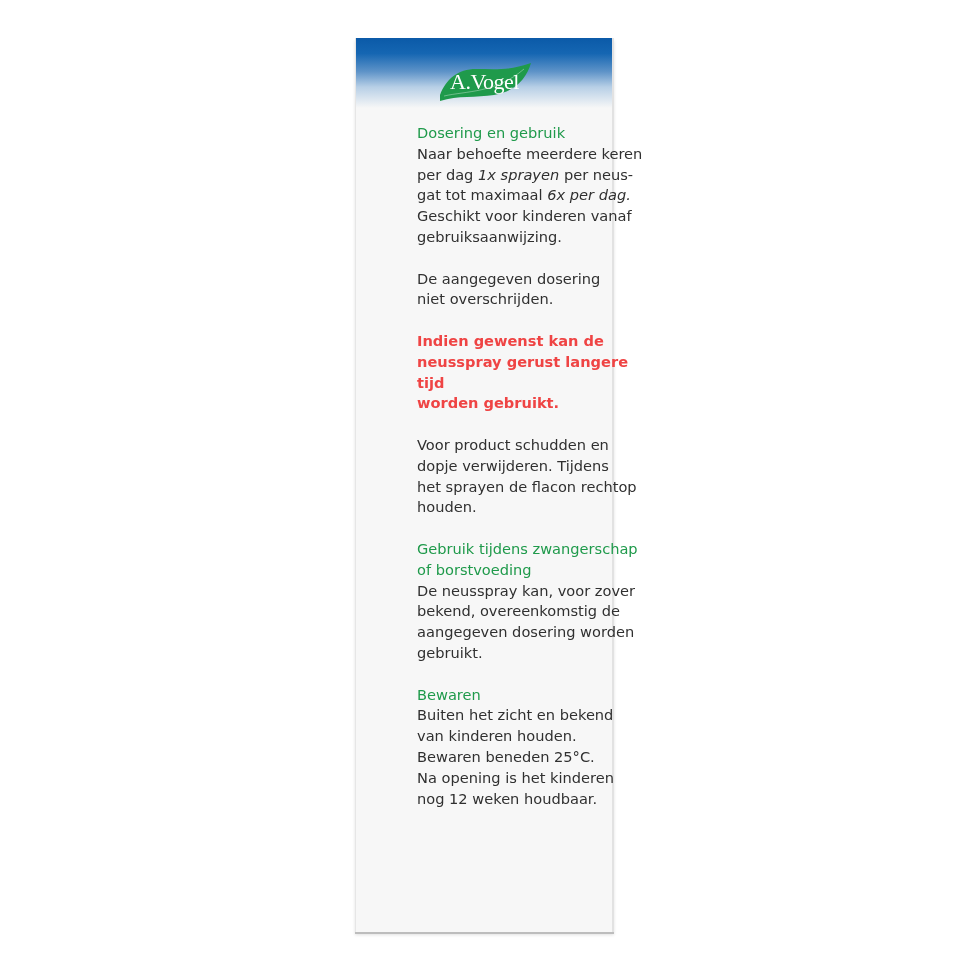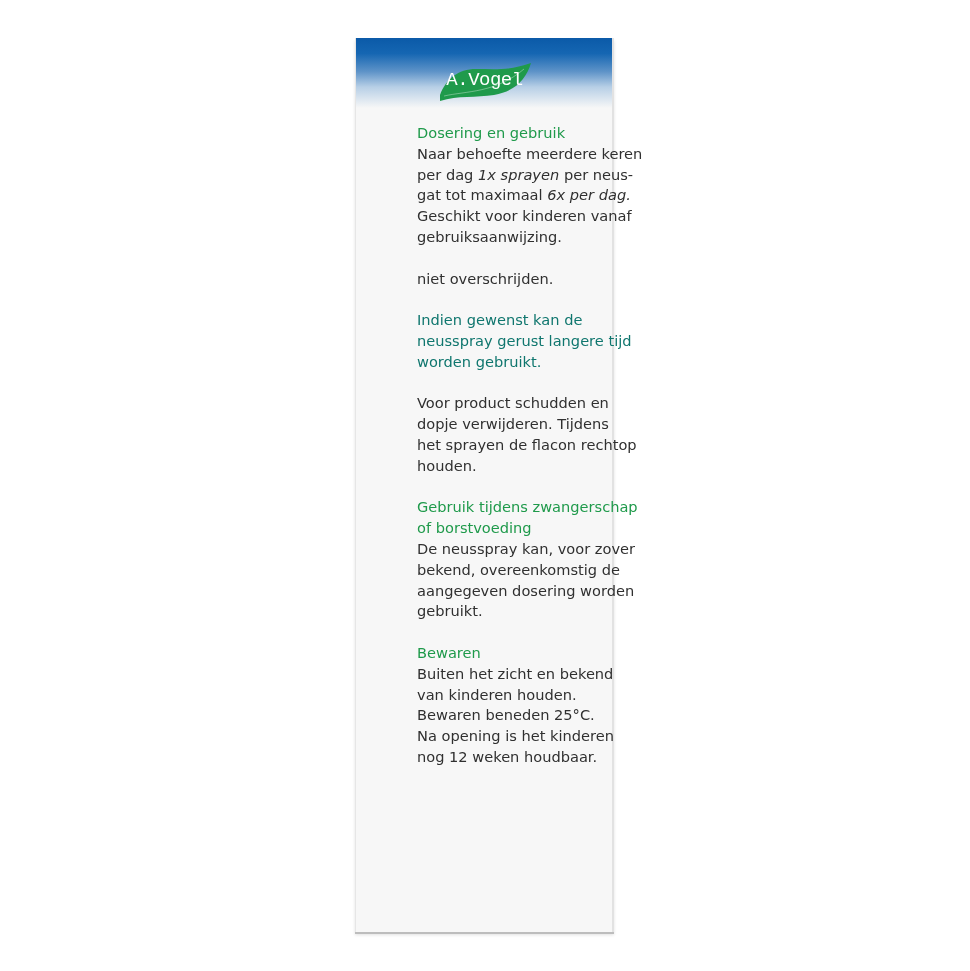--- a/index.html
+++ b/index.html
@@ -27,38 +27,38 @@
     }
     .logo {
       position: absolute;
       left: 80px; top: 23px;
       width: 97px; height: 42px;
     }
     .logo svg { position: absolute; left: 0; top: 0; }
     .logo-text {
       position: absolute; left: 0; top: 8px; width: 100%;
       text-align: center;
-      font-family: Liberation Mono, monospace;
+      font-family: Liberation Serif, serif;
       color: #ffffff;
-      font-size: 19px;
+      font-size: 22px;
       letter-spacing: -0.5px;
     }
     .content {
       position: absolute;
       left: 13px; top: 85px;
       width: 240px;
       font-size: 14.6px;
       line-height: 20.8px;
       color: #303030;
       margin-left: 48px;
     }
     .content p { margin: 0; }
     .gap { height: 20.8px; }
     .heading { color: #1f9a4b; }
-    .bold { font-weight: normal; color: #0f766e; }
+    .bold { font-weight: bold; color: #ef4444; }
     .it { font-style: italic; }
   </style>
 </head>
 <body>
 
 <div class="box">
   <div class="top-band"></div>
 
   <div class="logo">
     <svg width="97" height="42" viewBox="0 0 97 42">
@@ -71,20 +71,21 @@
   <div class="content">
 
     <p class="heading">Dosering en gebruik</p>
     <p>Naar behoefte meerdere keren</p>
     <p><span>per dag </span><span class="it">1x sprayen</span><span> per neus-</span></p>
     <p><span>gat tot maximaal </span><span class="it">6x per dag.</span></p>
     <p>Geschikt voor kinderen vanaf</p>
     <p>gebruiksaanwijzing.</p>
     <div class="gap"></div>
 
+    <p>De aangegeven dosering</p>
     <p>niet overschrijden.</p>
     <div class="gap"></div>
 
     <p class="bold">Indien gewenst kan de</p>
     <p class="bold">neusspray gerust langere tijd</p>
     <p class="bold">worden gebruikt.</p>
     <div class="gap"></div>
 
     <p>Voor product schudden en</p>
     <p>dopje verwijderen. Tijdens</p>

